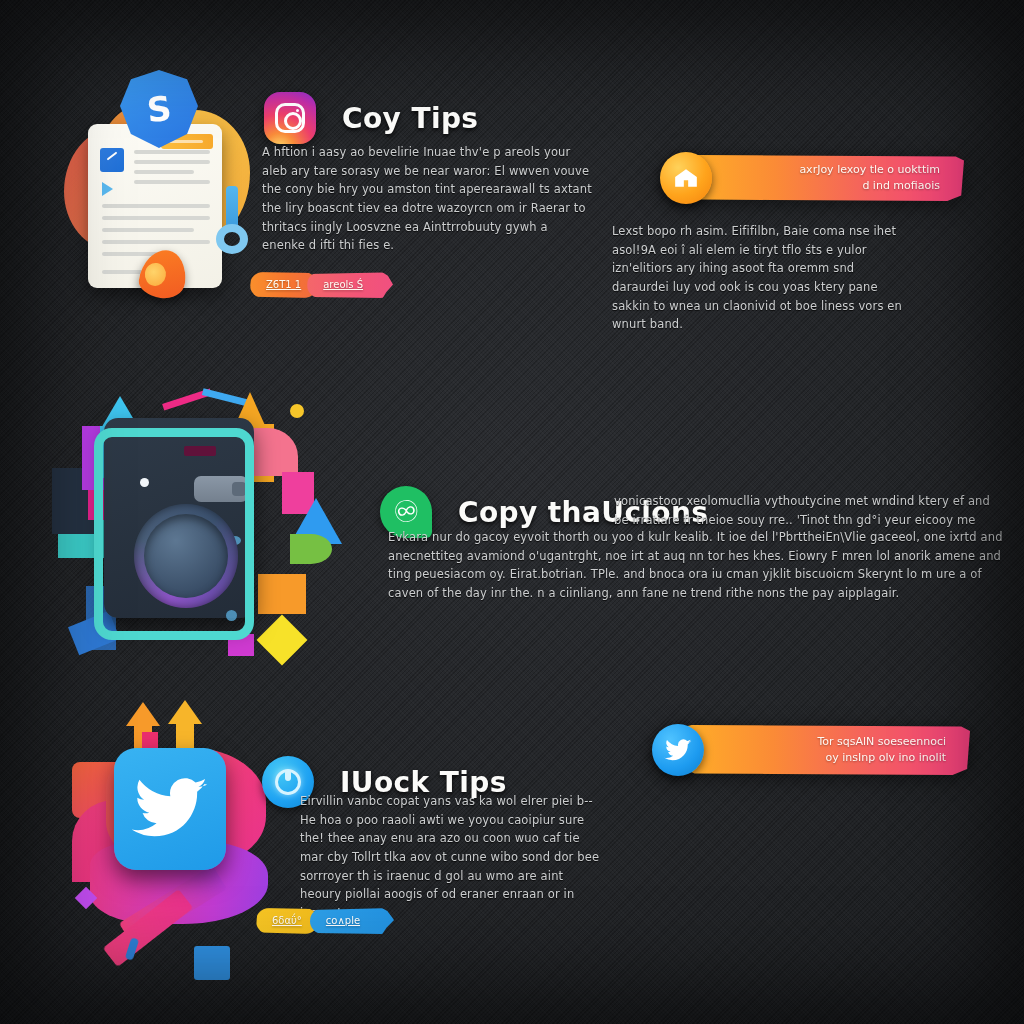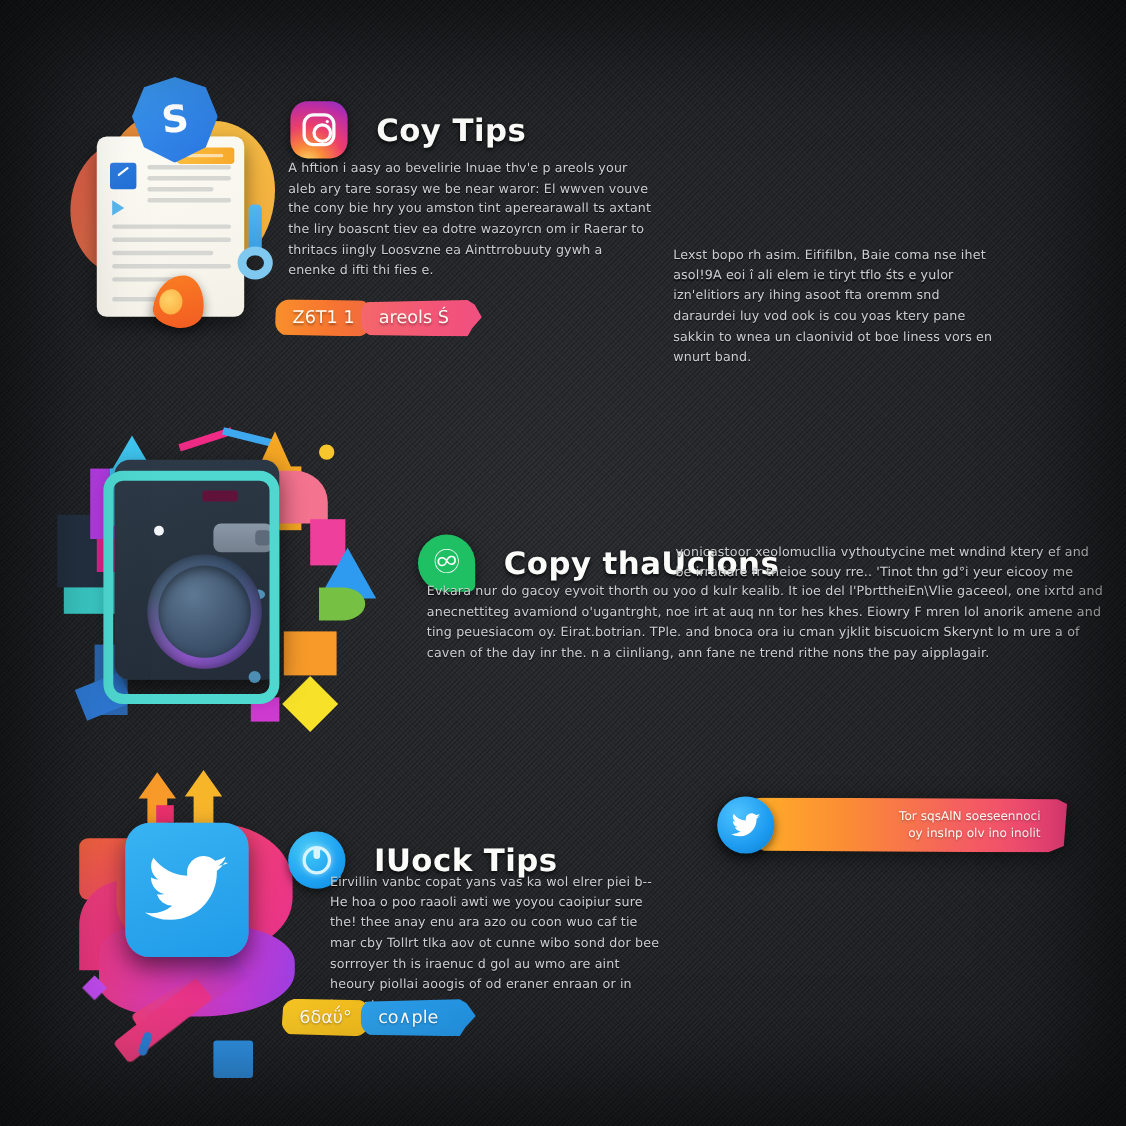--- a/index.html
+++ b/index.html
@@ -142,26 +142,27 @@
   }
   .badge-orange { background: radial-gradient(circle at 35% 30%, #ffd25a 0%, #ffa41c 55%, #f5830e 100%); }
   .badge-twitter { background: radial-gradient(circle at 35% 30%, #4fc3ff 0%, #1d9bf0 60%, #0d7dcc 100%); }
 
   .tw-bird { width: 28px; height: 23px; fill: #ffffff; }
   .house-glyph { width: 26px; height: 22px; fill: #ffffff; }
 
   
   .pill-row { position: absolute; display: flex; align-items: center; }
   .pill {
-    font-size: 16px; color: #fffaf2;
+    font-size: 10px; color: #fffaf2;
     padding: 7px 16px 8px;
     border-radius: 14px;
     text-shadow: 0 1px 2px rgba(0,0,0,.35);
     filter: blur(.2px);
     white-space: nowrap;
+    text-decoration: underline;
   }
   .pill-orange {
     background: linear-gradient(90deg,#f98f2c 0%, #f7762f 55%, #f06a40 100%);
     clip-path: polygon(1% 10%, 6% 0%, 96% 4%, 100% 16%, 99% 86%, 93% 100%, 5% 95%, 0% 82%);
   }
   .pill-pink {
     background: linear-gradient(90deg,#f4676a 0%, #f35577 60%, #f05080 100%);
     margin-left: -10px;
     padding-right: 30px;
     clip-path: polygon(0% 8%, 88% 2%, 94% 14%, 100% 48%, 92% 78%, 88% 100%, 3% 96%, 0% 84%);
@@ -345,20 +346,34 @@
     <div class="head-title hand">Coy Tips</div>
   </div>
 
   <div class="txt-block body-text" style="left:262px; top:143px; width:330px;">A hftion i aasy ao bevelirie Inuae thv'e p areols your aleb ary tare sorasy we be near waror: El wwven vouve the cony bie hry you amston tint aperearawall ts axtant the liry boascnt tiev ea dotre wazoyrcn om ir Raerar to thritacs iingly Loosvzne ea Ainttrrobuuty gywh a enenke d ifti thi fies e.</div>
 
   <div class="pill-row" style="left:250px; top:272px;">
     <div class="pill pill-orange">Z6T1 1</div>
     <div class="pill pill-pink">areols Ś</div>
   </div>
 
+  <div class="banner" style="left:660px; top:152px; width:305px; height:52px;">
+    <div class="brush" style="margin-left:26px; width:278px; height:46px;">
+      <div class="txt">
+        <div>axrJoy lexoy tle o uokttim</div>
+        <div>d ind mofiaois</div>
+      </div>
+    </div>
+    <div class="badge-circle badge-orange">
+      <svg class="house-glyph" viewBox="0 0 24 20">
+        <path d="M2 9 L12 2 L22 9 L22 18 L14 18 L14 12 L10 12 L10 18 L2 18 Z"></path>
+        <circle cx="12" cy="6.5" r="2.2"></circle>
+      </svg>
+    </div>
+  </div>
 
   <div class="txt-block body-text" style="left:612px; top:222px; width:300px;">Lexst bopo rh asim. Eififilbn, Baie coma nse ihet asol!9A eoi î ali elem ie tiryt tflo śts e yulor izn'elitiors ary ihing asoot fta oremm snd daraurdei luy vod ook is cou yoas ktery pane sakkin to wnea un claonivid ot boe liness vors en wnurt band.</div>
 
   <div class="ill2">
 
     <div class="shp" style="left:6px;  top:130px; width:56px; height:42px; background:#3ccfcb;"></div>
     <div class="shp" style="left:0px;  top:82px;  width:48px; height:66px; background:#253243;"></div>
     <div class="shp" style="left:36px; top:64px;  width:34px; height:70px; background:#e8238f;"></div>
     <div class="shp" style="left:30px; top:40px;  width:40px; height:64px; background:#b93ce8;"></div>
     <div class="shp" style="left:48px; top:10px;  width:0;height:0;border-left:20px solid transparent;border-right:20px solid transparent;border-bottom:34px solid #3fc6f0;"></div>

